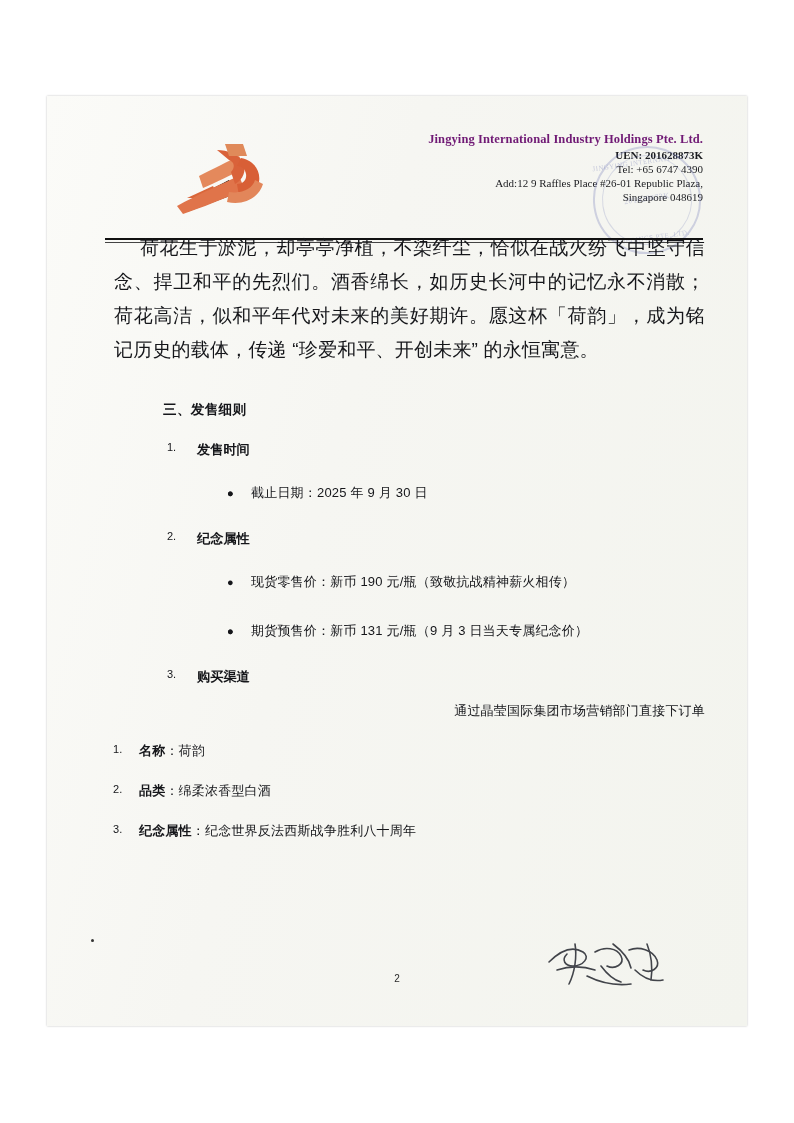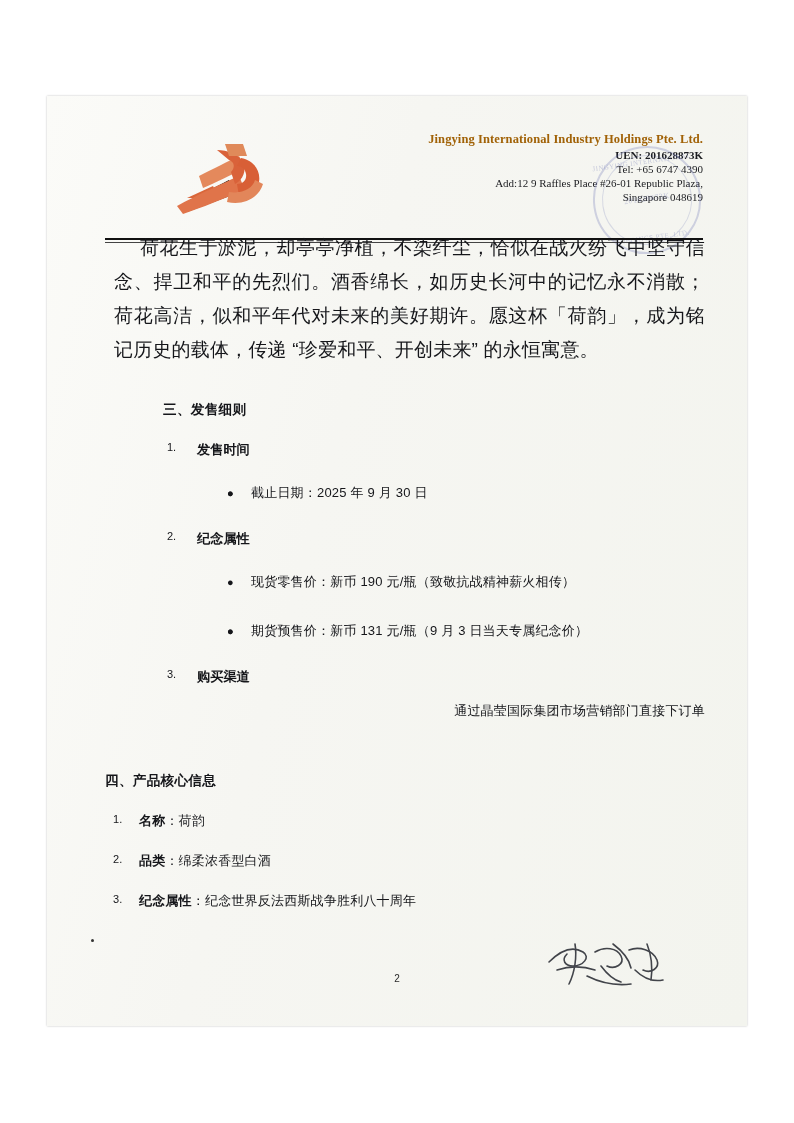--- a/index.html
+++ b/index.html
@@ -56,21 +56,21 @@
     right: 44px;
     top: 14px;
     text-align: right;
     color: #111;
   }
   .company-name {
     font-family: "Liberation Serif", serif;
     font-weight: bold;
     font-size: 12.5px;
     letter-spacing: 0.1px;
-    color: #a16207;
+    color: #701a75;
   }
   .company-line {
     font-family: "Liberation Serif", serif;
     font-size: 11px;
     margin-top: 2px;
     color: #1b1c20;
   }
   .company-line.bold {
     font-weight: bold;
   }
@@ -321,21 +321,20 @@
         <span class="dot">●</span>
         <span>期货预售价：新币 131 元/瓶（9 月 3 日当天专属纪念价）</span>
       </div>
 
       <div class="lvl2">
         <span class="num">3.</span>
         <span>购买渠道</span>
       </div>
       <div class="plain-indent">通过晶莹国际集团市场营销部门直接下订单</div>
 
-      <div class="h-section flush" style="margin-top:52px">四、产品核心信息</div>
 
       <div class="num-row">
         <span class="n">1.</span>
         <b>名称</b><span>：荷韵</span>
       </div>
       <div class="num-row">
         <span class="n">2.</span>
         <b>品类</b><span>：绵柔浓香型白酒</span>
       </div>
       <div class="num-row">

